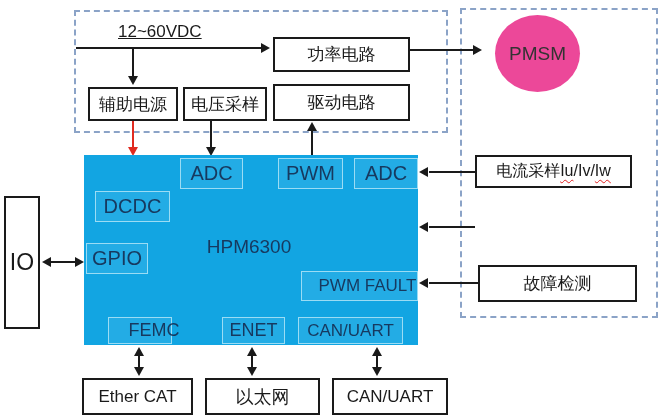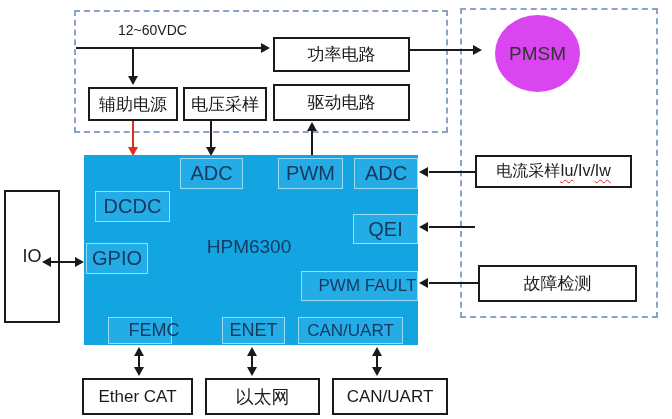--- a/index.html
+++ b/index.html
@@ -18,23 +18,23 @@
   .mculabel{color:#17395f;font-size:19px;text-align:center;white-space:nowrap;}
   .hline{background:#1a1a1a;height:2px;}
   .vline{background:#1a1a1a;width:2px;}
   .red{background:#e02b20;}
   .ah{width:0;height:0;}
   .ah-r{border-top:5px solid transparent;border-bottom:5px solid transparent;border-left:9px solid #1a1a1a;}
   .ah-l{border-top:5px solid transparent;border-bottom:5px solid transparent;border-right:9px solid #1a1a1a;}
   .ah-d{border-left:5px solid transparent;border-right:5px solid transparent;border-top:9px solid #1a1a1a;}
   .ah-u{border-left:5px solid transparent;border-right:5px solid transparent;border-bottom:9px solid #1a1a1a;}
   .ah-d.redh{border-top-color:#e02b20;}
-  .circle{background:#d946ef;border-radius:50%;display:flex;align-items:center;justify-content:center;
+  .circle{background:#ec4899;border-radius:50%;display:flex;align-items:center;justify-content:center;
           color:#333333;font-size:19px;}
-  .vdclabel{color:#1a1a1a;font-size:14px;white-space:nowrap;}
+  .vdclabel{color:#1a1a1a;font-size:17px;white-space:nowrap;text-decoration:underline;}
   .wavy{text-decoration:underline;text-decoration-style:wavy;text-decoration-color:#e02020;
         text-decoration-thickness:1px;text-underline-offset:3px;}
   .cur{font-size:16px;}
 </style>
 </head>
 <body>
 
 <div id="stage">
 
   <div class="abs dashed" style="left:74px;top:10px;width:374px;height:123px;"></div>
@@ -70,21 +70,21 @@
       <span>辅助电源</span>
     </div>
   <div class="abs wbox" style="left:183px;top:87px;width:84px;height:34px;">
       <span>电压采样</span>
     </div>
 
   <div class="abs circle" style="left:495px;top:15px;width:85px;height:77px;">
       <span>PMSM</span>
     </div>
 
-  <div class="abs wbox" style="left:4px;top:190px;width:56px;height:133px;font-size:18px;">
+  <div class="abs wbox" style="left:4px;top:196px;width:36px;height:133px;font-size:23px;">
       <span>IO</span>
     </div>
 
   <div class="abs ah ah-l" style="left:42px;top:257px;"></div>
   <div class="abs hline" style="left:50px;top:261px;width:26px;"></div>
   <div class="abs ah ah-r" style="left:75px;top:257px;"></div>
 
   <div class="abs mcu" style="left:84px;top:155px;width:334px;height:190px;"></div>
   <div class="abs mculabel" style="left:174px;top:236px;width:150px;">HPM6300</div>
 
@@ -92,23 +92,20 @@
       <span>DCDC</span>
     </div>
   <div class="abs sub" style="left:180px;top:158px;width:63px;height:31px;">
       <span>ADC</span>
     </div>
   <div class="abs sub" style="left:278px;top:158px;width:65px;height:31px;">
       <span>PWM</span>
     </div>
   <div class="abs sub" style="left:354px;top:158px;width:64px;height:31px;">
       <span>ADC</span>
-    </div>
-  <div class="abs sub" style="left:353px;top:214px;width:65px;height:30px;">
-      <span>QEI</span>
     </div>
   <div class="abs sub" style="left:86px;top:243px;width:62px;height:31px;">
       <span>GPIO</span>
     </div>
   <div class="abs sub small" style="left:301px;top:271px;width:117px;height:30px;padding-left:16px;">
       <span>PWM FAULT</span>
     </div>
   <div class="abs sub" style="left:108px;top:317px;width:64px;height:27px;font-size:18px;padding-left:28px;">
       <span>FEMC</span>
     </div>

